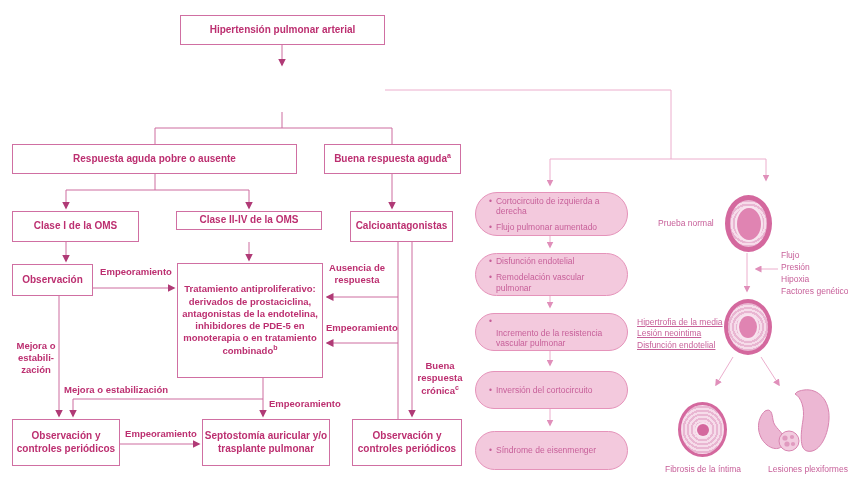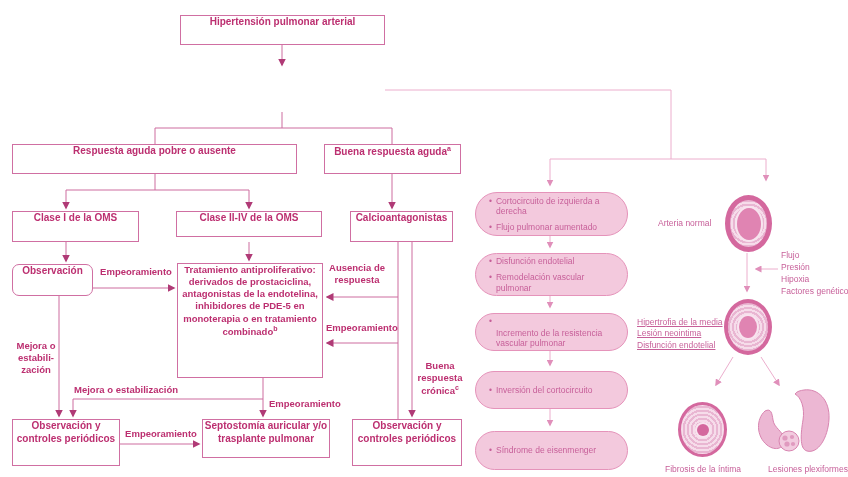--- a/index.html
+++ b/index.html
@@ -1,21 +1,21 @@
 <!DOCTYPE html>
 <html><head>
 <meta charset="utf-8">
 <style>
   html,body{margin:0;padding:0;background:#fff;}
   .stage{position:relative;width:848px;height:477px;background:#fff;
          font-family:"Liberation Sans",sans-serif;overflow:hidden;}
   svg.connectors{position:absolute;left:0;top:0;width:848px;height:477px;pointer-events:none;}
   .box{position:absolute;background:#fff;border:1px solid #d06fa2;color:#bc2f70;
        font-weight:bold;font-size:10px;line-height:1.28;box-sizing:border-box;
-       display:flex;justify-content:center;text-align:center;}
+       display:flex;align-items:center;justify-content:center;text-align:center;}
   .box.left{justify-content:flex-start;text-align:left;}
   .support-lines{padding-left:12px;display:flex;flex-direction:column;gap:2px;}
   .lbl{position:absolute;color:#bc2f70;font-weight:bold;font-size:9.5px;line-height:1.26;}
   .lbl.center{text-align:center;}
   sup{font-size:7px;}
   .pstep{position:absolute;left:475px;width:153px;background:#f3c9dd;border:1px solid #e593ba;
          border-radius:22px;color:#c75f99;font-size:8.5px;line-height:1.2;box-sizing:border-box;
          display:flex;flex-direction:column;justify-content:center;gap:6px;padding:5px 8px 5px 13px;}
   .bullet-line{display:flex;gap:4px;align-items:flex-start;}
   .bullet{flex:0 0 auto;}
@@ -91,57 +91,57 @@
   </div>
 
   <div class="box" style="left:324px;top:144px;width:137px;height:30px;">
     <span><span>Buena respuesta aguda</span><sup>a</sup></span>
   </div>
 
   <div class="box" style="left:12px;top:211px;width:127px;height:31px;">
     <span>Clase I de la OMS</span>
   </div>
 
-  <div class="box" style="left:176px;top:211px;width:146px;height:26px;">
+  <div class="box" style="left:176px;top:211px;width:146px;height:19px;">
     <span>Clase II-IV de la OMS</span>
   </div>
 
   <div class="box" style="left:350px;top:211px;width:103px;height:31px;">
     <span>Calcioantagonistas</span>
   </div>
 
-  <div class="box" style="left:12px;top:264px;width:81px;height:32px;border-radius:7px;">
+  <div class="box" style="left:12px;top:264px;width:81px;height:32px;">
     <span>Observación</span>
   </div>
 
   <div class="box" style="left:177px;top:263px;width:146px;height:115px;font-size:9.5px;padding:0 3px;">
     <span><span>Tratamiento antiproliferativo: derivados de prostaciclina, antagonistas de la endotelina, inhibidores de PDE-5 en monoterapia o en tratamiento combinado</span><sup>b</sup></span>
   </div>
 
   <div class="box" style="left:12px;top:419px;width:108px;height:47px;">
     <span>Observación y controles periódicos</span>
   </div>
 
-  <div class="box" style="left:202px;top:419px;width:128px;height:39px;">
+  <div class="box" style="left:202px;top:419px;width:128px;height:47px;">
     <span>Septostomía auricular y/o trasplante pulmonar</span>
   </div>
 
   <div class="box" style="left:352px;top:419px;width:110px;height:47px;">
     <span>Observación y controles periódicos</span>
   </div>
 
   <div class="lbl center" style="left:96px;top:266px;width:80px;">Empeoramiento</div>
 
   <div class="lbl center" style="left:12px;top:340px;width:48px;">
     <span>Mejora o</span><br>
     <span>estabili-</span><br>
     <span>zación</span>
   </div>
 
-  <div class="lbl" style="left:74px;top:384px;width:120px;">Mejora o estabilización</div>
+  <div class="lbl" style="left:64px;top:384px;width:120px;">Mejora o estabilización</div>
 
   <div class="lbl" style="left:269px;top:398px;width:78px;">Empeoramiento</div>
 
   <div class="lbl center" style="left:122px;top:428px;width:78px;">Empeoramiento</div>
 
   <div class="lbl center" style="left:326px;top:262px;width:62px;">
     <span>Ausencia de</span><br>
     <span>respuesta</span>
   </div>
 
@@ -189,21 +189,21 @@
       </div>
   </div>
 
   <div class="pstep" style="top:431px;height:39px;">
     <div class="bullet-line">
         <span class="bullet">•</span>
         <span>Síndrome de eisenmenger</span>
       </div>
   </div>
 
-  <div class="hist-label" style="left:658px;top:218px;width:62px;">Arteria normal</div>
+  <div class="hist-label" style="left:658px;top:218px;width:62px;">Prueba normal</div>
 
   <div class="vessel v-normal">
     <div class="lumen"></div>
   </div>
 
   <div class="hist-label" style="left:781px;top:250px;width:72px;line-height:1.4;">
     <span>Flujo</span><br>
     <span>Presión</span><br>
     <span>Hipoxia</span><br>
     <span>Factores genéticos</span>

